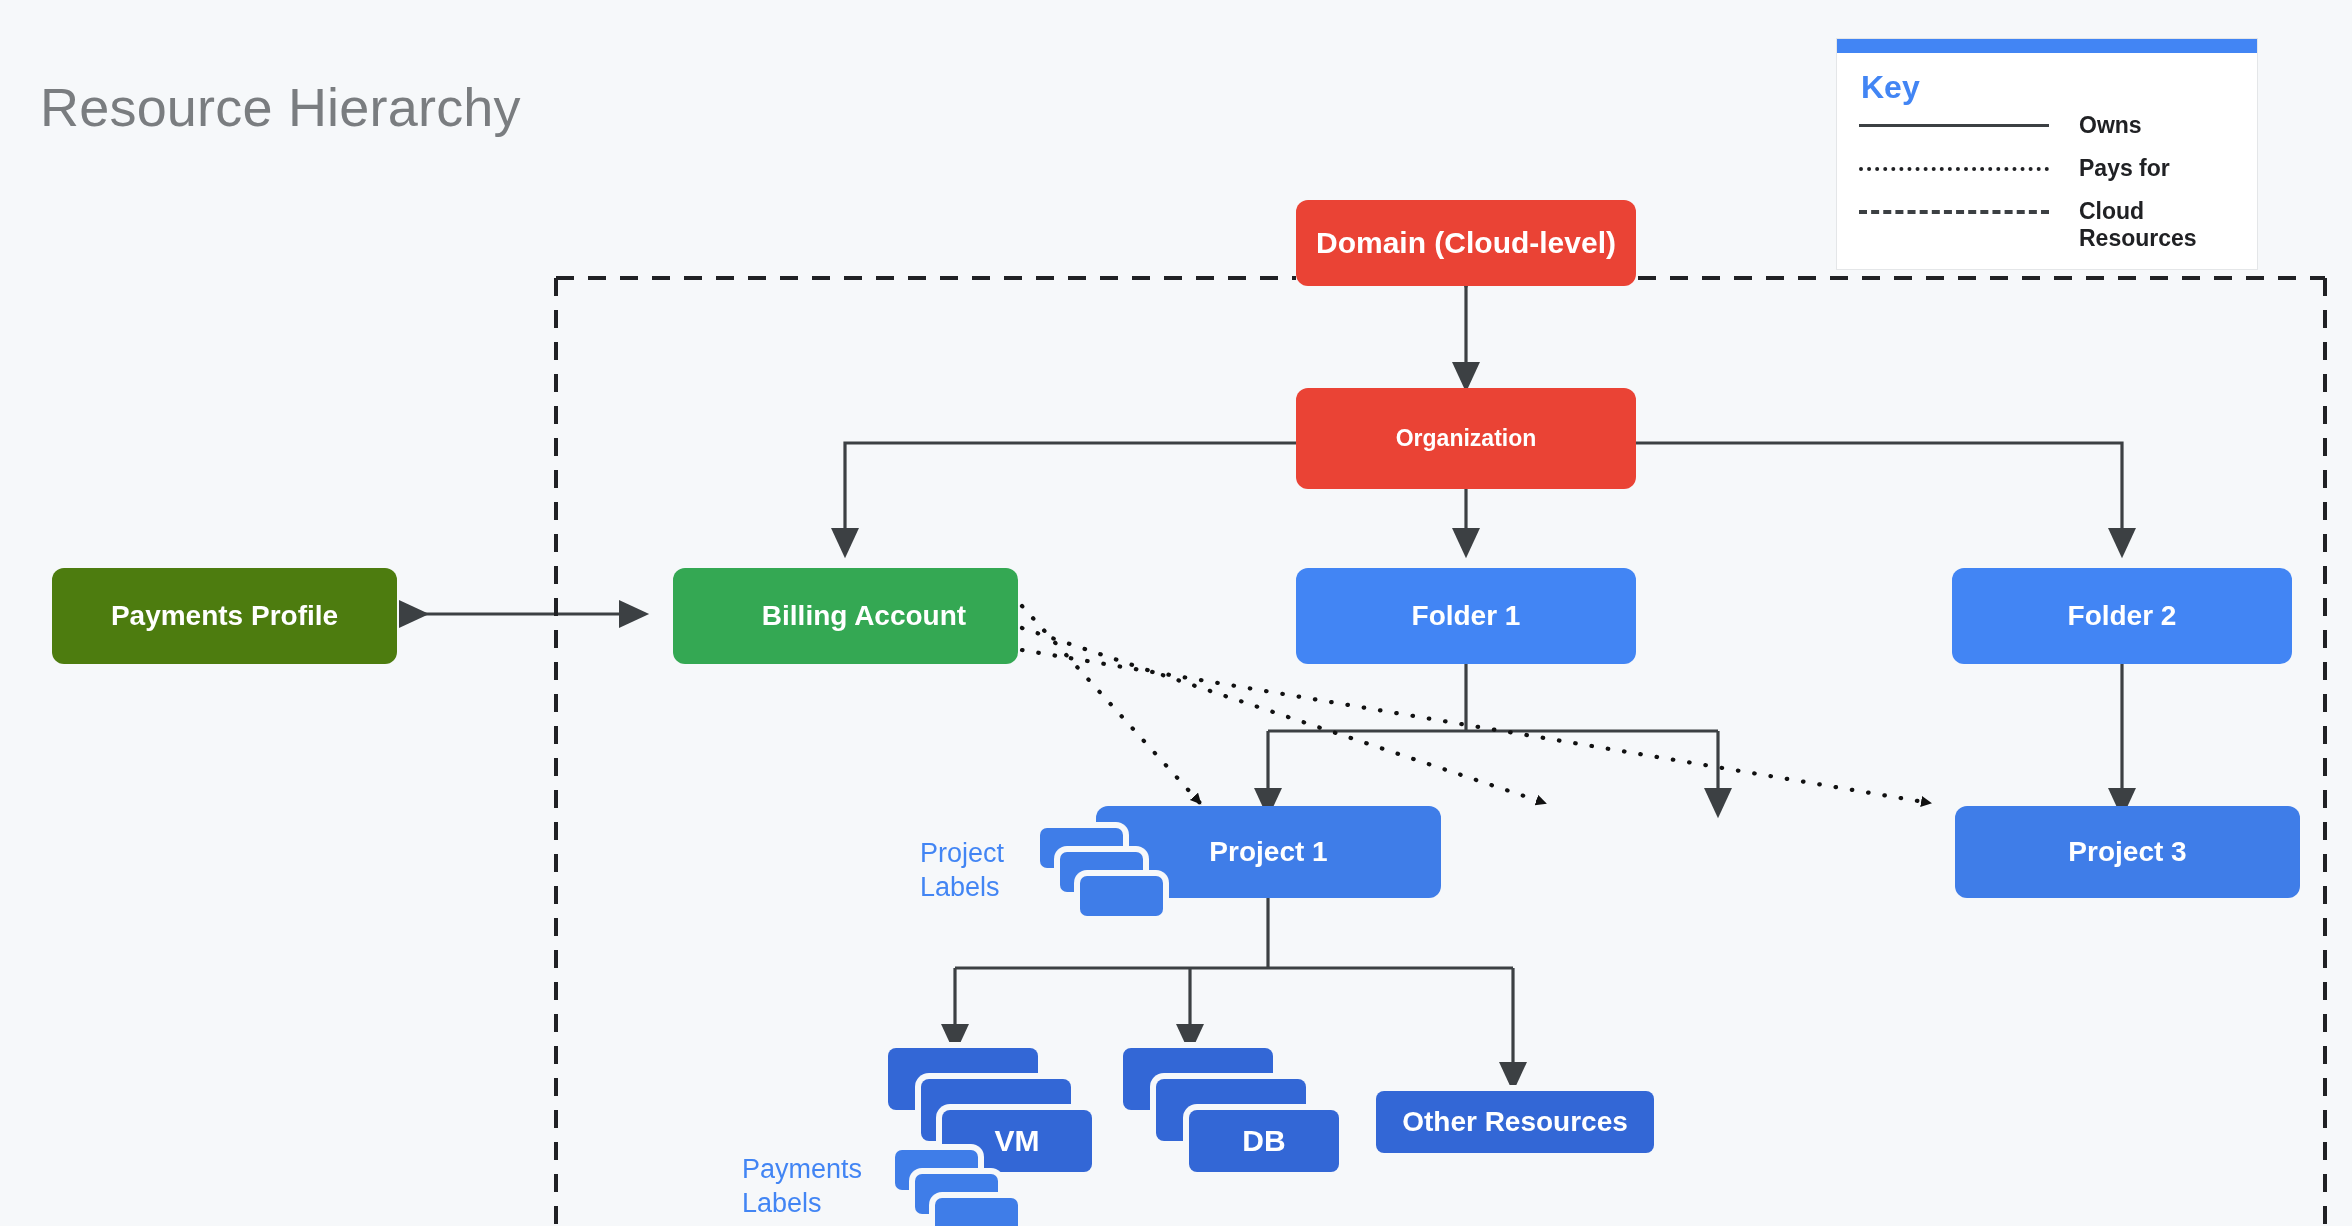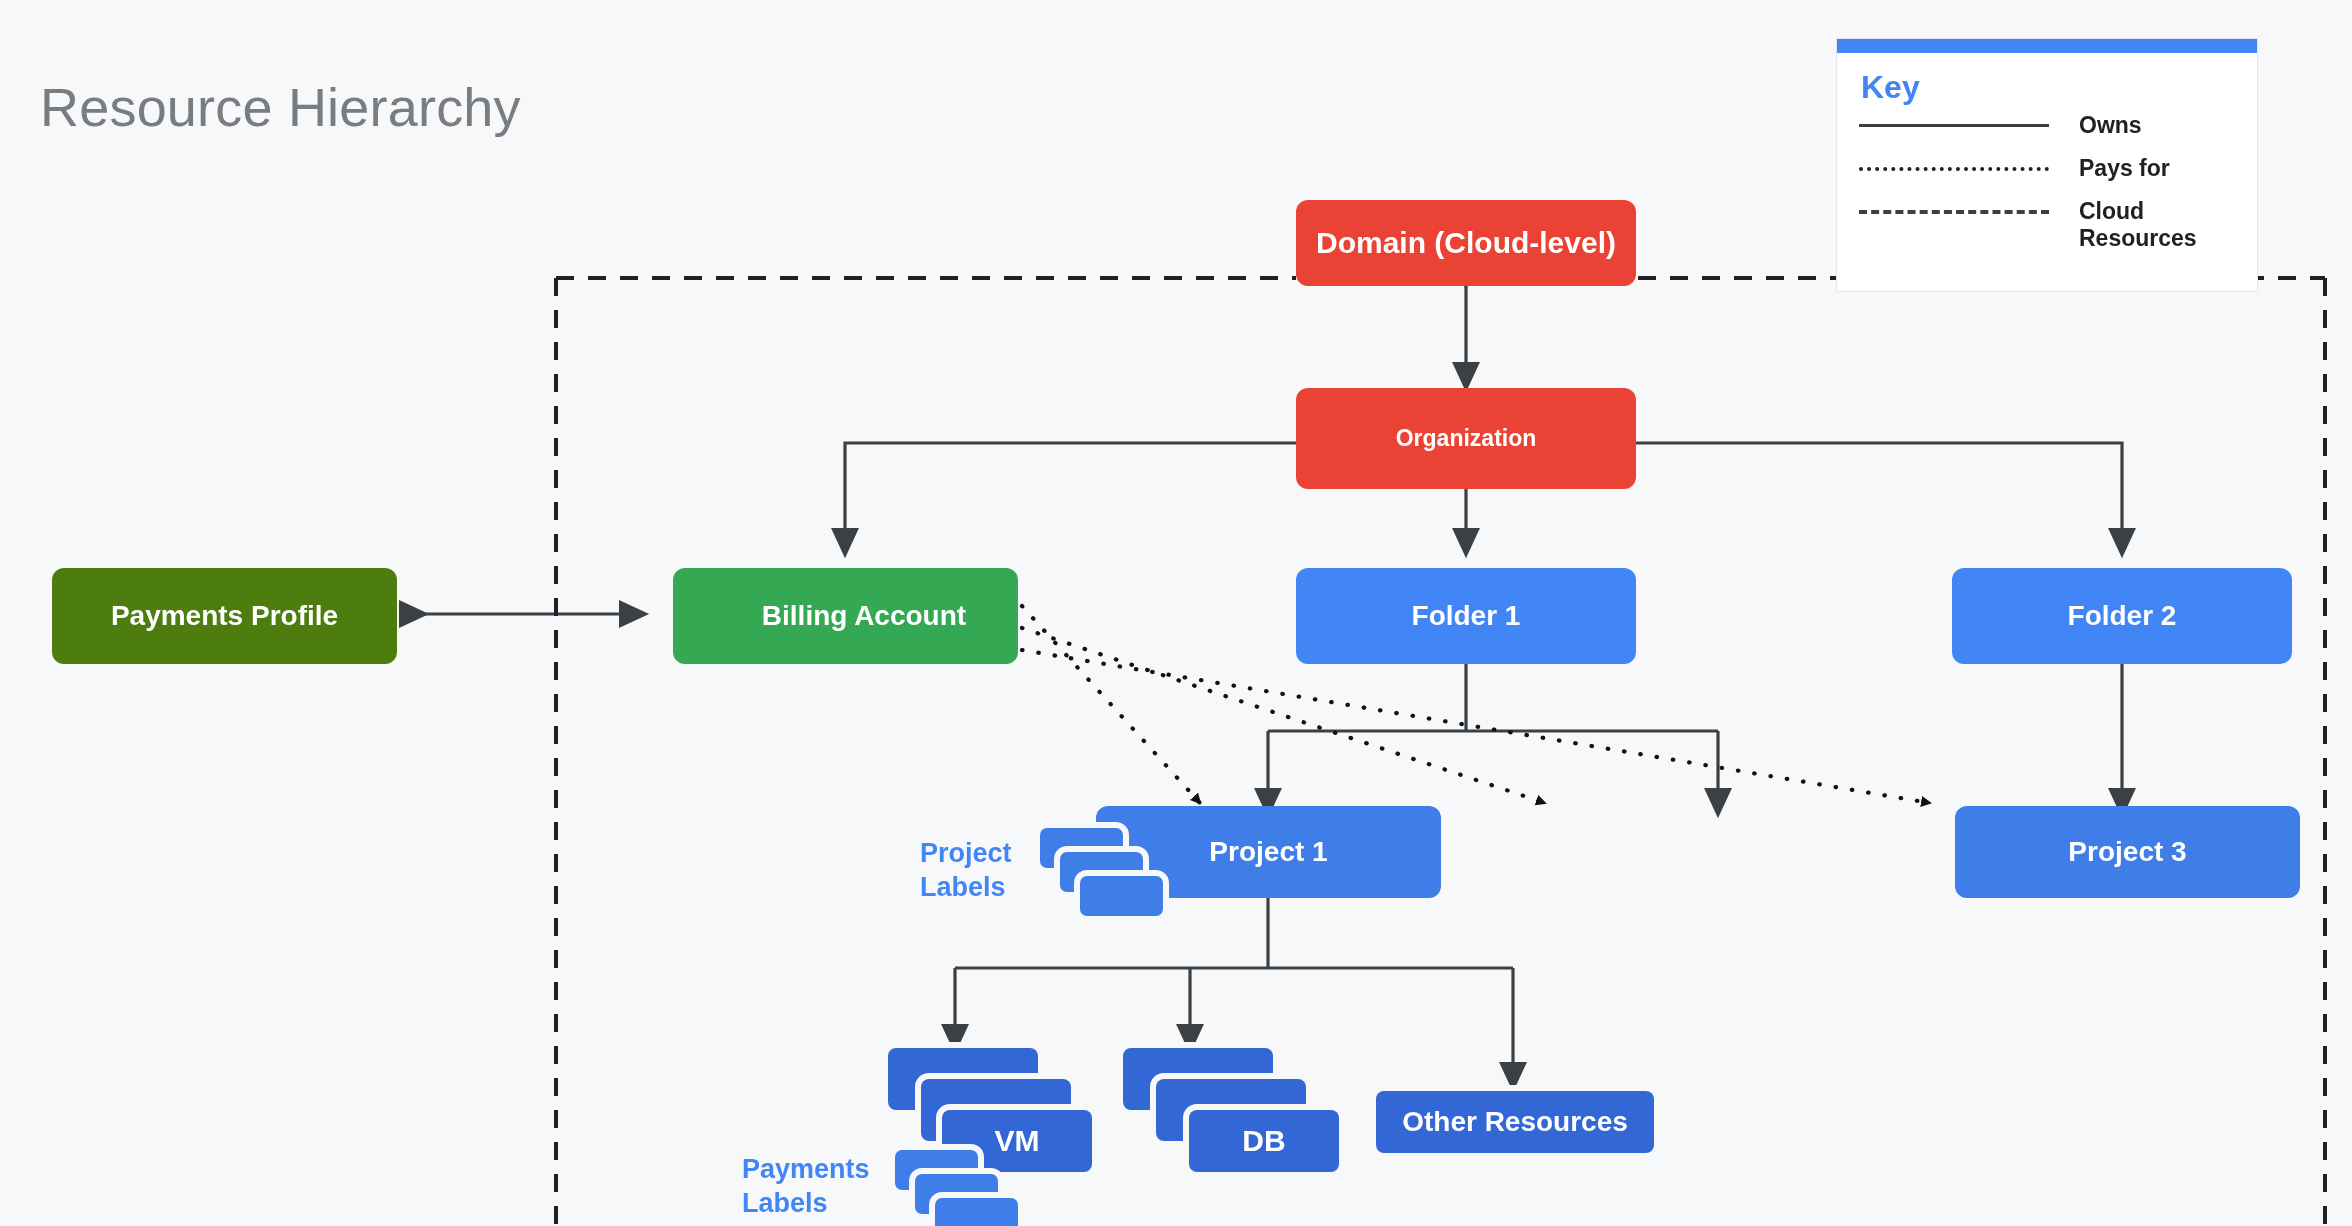--- a/index.html
+++ b/index.html
@@ -56,34 +56,34 @@
     position:absolute;
     background:#3f7de8;
     border-radius:7px;
     box-shadow:0 0 0 6px #f6f8fa;
   }
 
   
   .caption{
     position:absolute;
     color:#4285f4;
-    font-weight:bold;font-size:27px;
+    font-weight:normal;font-size:27px;
     line-height:1.25;
     text-align:left;
   }
 
   
   #legend{
     position:absolute;left:1837px;top:11px;
     width:420px;
     background:#ffffff;
     box-shadow:0 0 0 1px #e4e6e8;
   }
   #legend .topbar{height:14px;background:#4285f4;}
-  #legend .body{padding:16px 22px 34px 22px;}
+  #legend .body{padding:16px 22px 12px 22px;}
   #legend .key-title{
     color:#4285f4;font-weight:bold;font-size:32px;
     margin:0 0 6px 2px;
   }
   #legend .row{
     display:flex;align-items:flex-start;
     margin-bottom:16px;
   }
   #legend .row:last-child{margin-bottom:4px;}
   #legend .sample{

